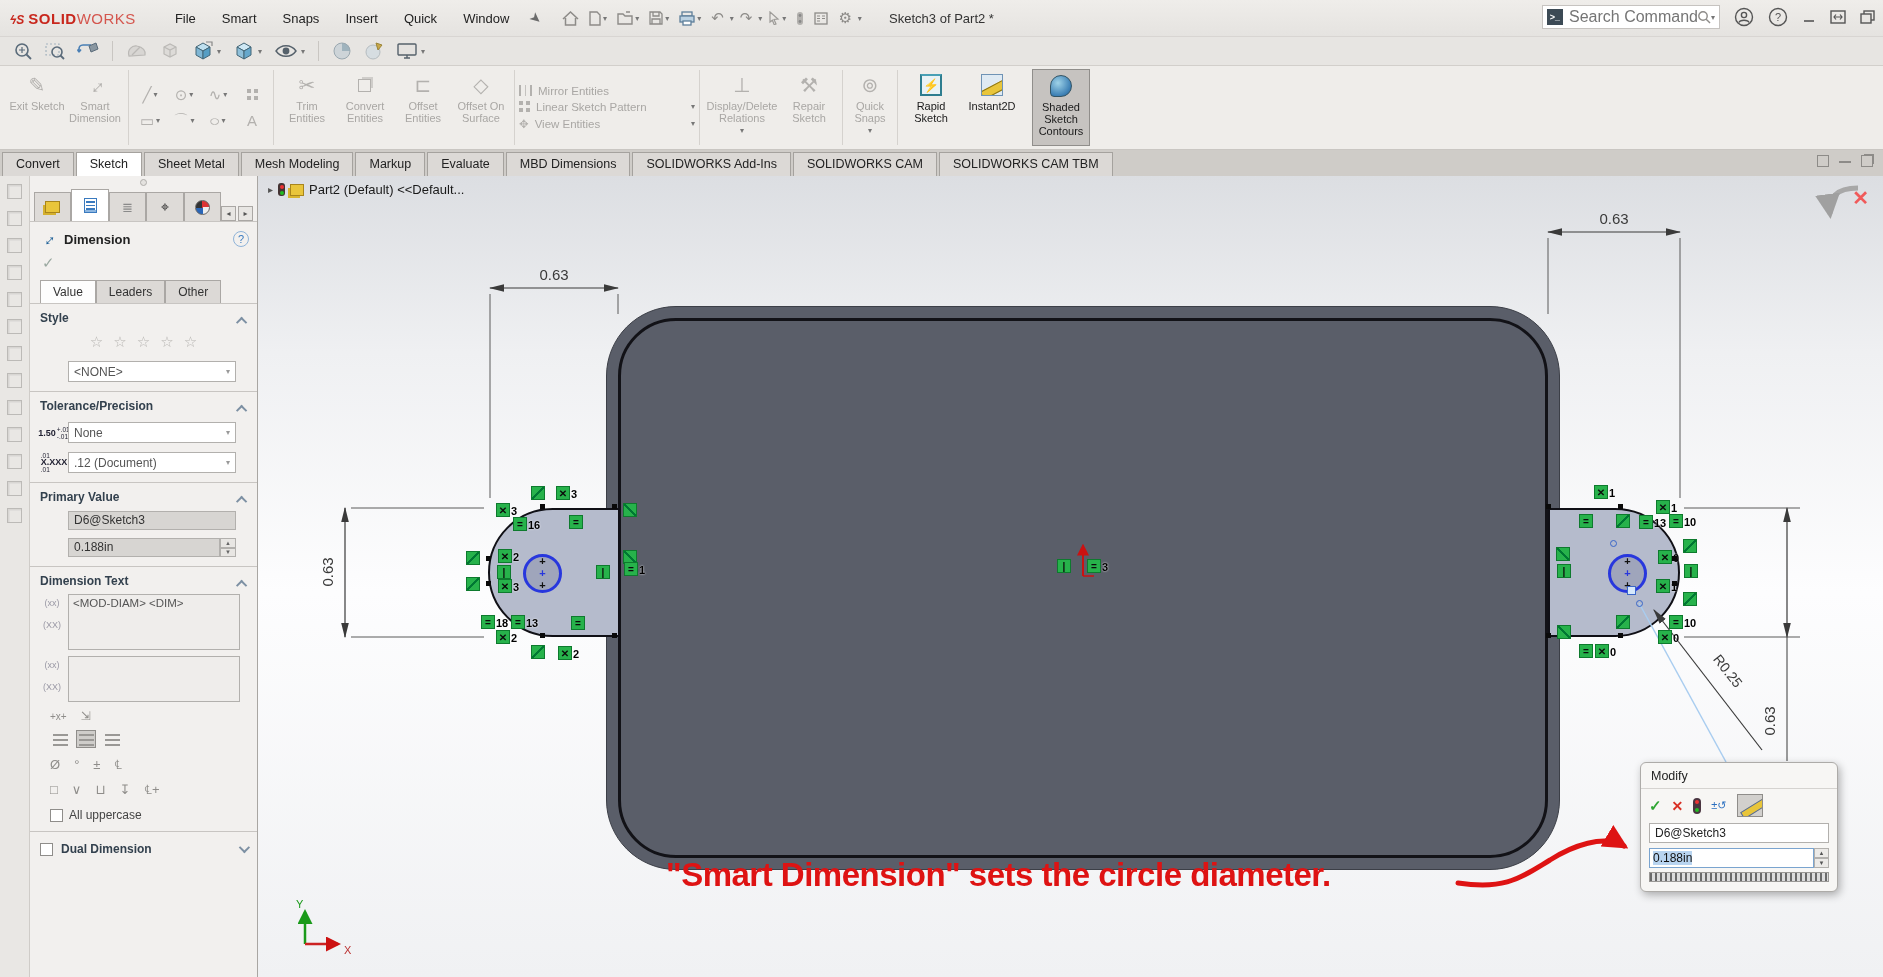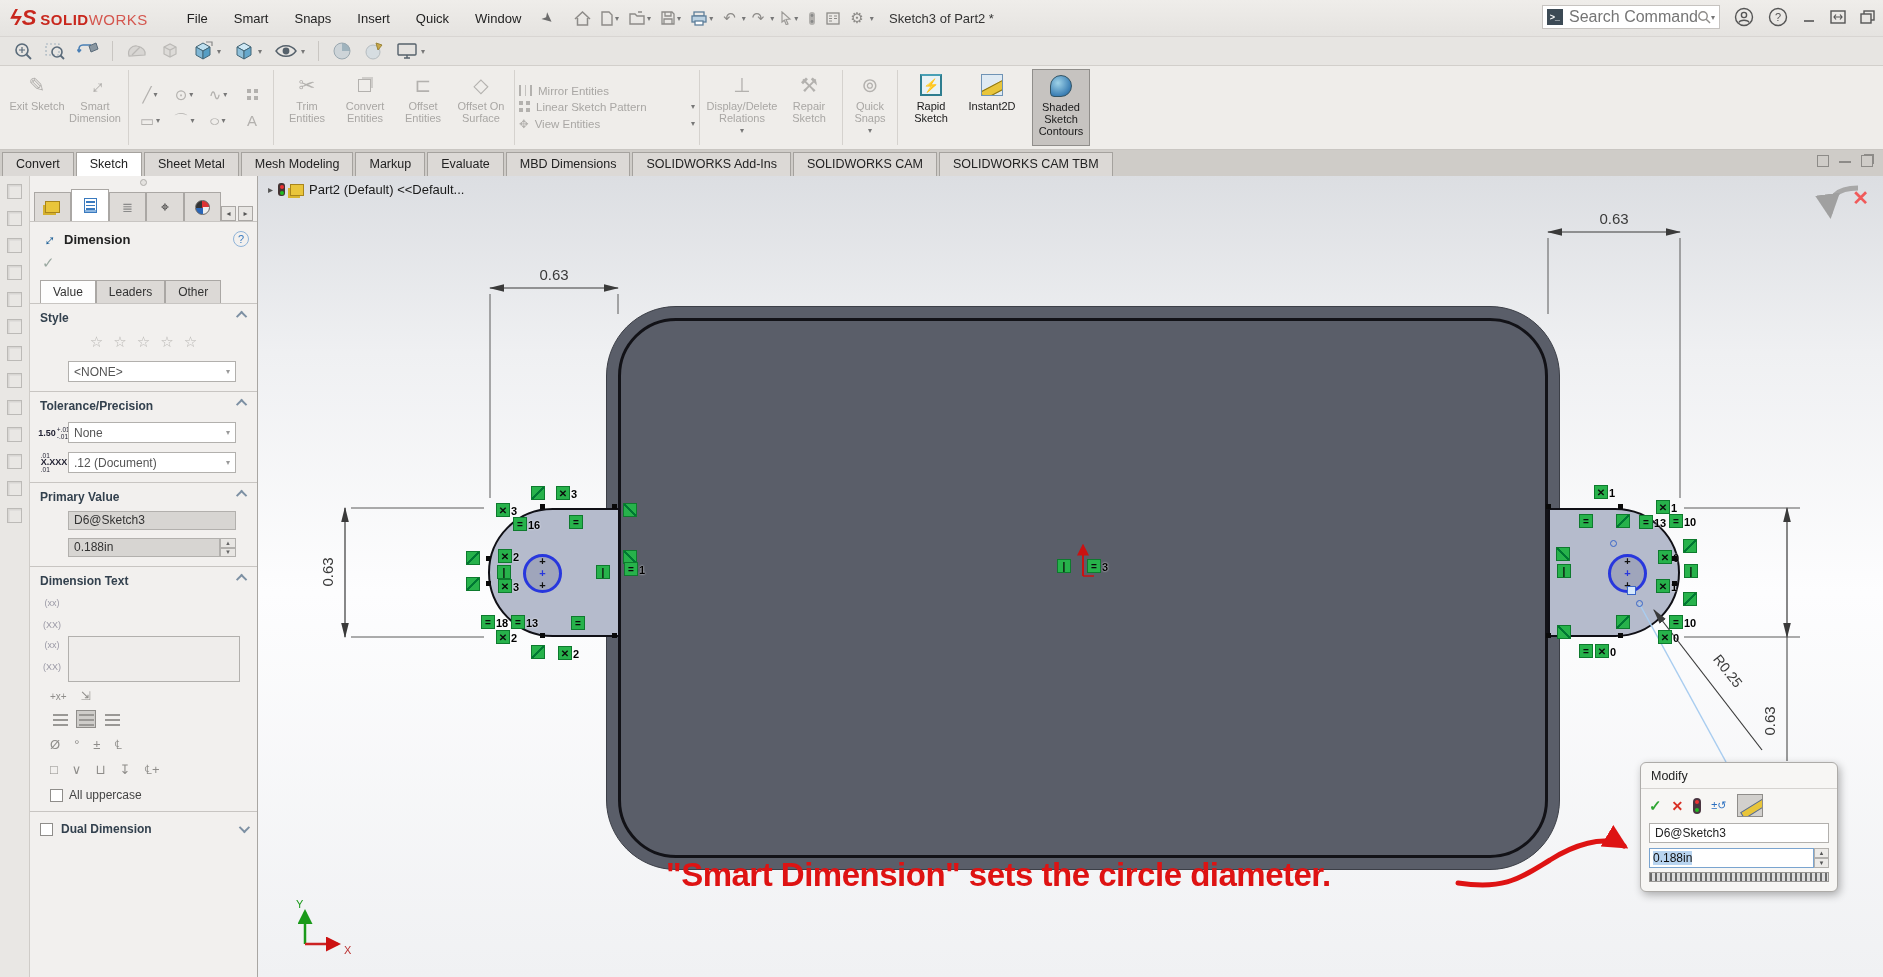--- a/index.html
+++ b/index.html
@@ -3,21 +3,21 @@
 <meta charset="utf-8">
 <style>
   * { margin:0; padding:0; box-sizing:border-box; }
   html,body { width:1883px; height:977px; overflow:hidden;
     font-family:"Liberation Sans", sans-serif; background:#e7e5e2; }
 
   
   .titlebar { position:relative; height:36px; background:linear-gradient(#efedea,#e5e3e0);
     display:flex; align-items:center; padding:0 10px; }
   .logo { display:flex; align-items:baseline; margin-right:28px; }
-  .logo .mark { color:#c8271d; font-size:22px; font-style:italic; font-weight:bold; margin-right:4px; }
+  .logo .mark { color:#c8271d; font-size:12px; font-style:italic; font-weight:bold; margin-right:4px; }
   .logo .t1 { color:#c8271d; font-weight:bold; font-size:15px; letter-spacing:.5px; }
   .logo .t2 { color:#d4564e; font-size:15px; letter-spacing:.5px; }
   .menubar { display:flex; gap:4px; }
   .menubar .mi { font-size:13px; color:#222; padding:4px 11px; cursor:default; }
   .pin { color:#6b6b6b; font-size:14px; margin:0 10px; transform:rotate(40deg); display:inline-block; }
   .qat { display:flex; align-items:center; gap:2px; margin-left:6px; }
   .qbtn { display:flex; align-items:center; gap:2px; padding:2px 4px; color:#8d8b88; }
   .qbtn svg { display:block; }
   .caret { font-size:8px; color:#777; }
   .tb-title { position:absolute; left:50%; transform:translateX(-50%); font-size:13px; color:#333;text-align:right; }
@@ -90,21 +90,21 @@
   .ic-ball { width:15px; height:15px; border-radius:50%; background:conic-gradient(#d33 0 25%, #eee 25% 50%, #2a66b8 50% 75%, #333 75%); border:1px solid #666; }
   .pm-title { display:flex; align-items:center; gap:8px; padding:8px 8px 2px 10px; }
   .pm-title .dimicon { color:#1d5f96; font-size:16px; font-weight:bold; transform:rotate(-45deg); }
   .pm-title b { font-size:13px; color:#222; }
   .helpq { margin-left:auto; width:16px; height:16px; border-radius:50%; border:1.5px solid #8fb3d8; color:#3a7abf; font-size:11px; display:flex; align-items:center; justify-content:center; }
   .pm-check { padding:4px 0 2px 12px; color:#9aa8a0; font-size:15px; }
   .pm-subtabs { display:flex; padding:6px 0 0 10px; border-bottom:1px solid #c8c5c2; }
   .pm-subtab { padding:4px 12px; background:#dcd9d6; border:1px solid #aaa7a4; border-bottom:none; font-size:12px; color:#333; }
   .pm-subtab.active { background:#fdfdfd;text-align:center; }
   .sec { padding:7px 10px 9px; border-bottom:1px solid #c8c5c2; }
-  .sec-h { display:flex; align-items:flex-start; font-weight:bold; font-size:12px; color:#33414e; }
+  .sec-h { display:flex; align-items:flex-end; font-weight:bold; font-size:12px; color:#33414e; }
   .chev { margin-left:auto; width:8px; height:8px; border-left:2px solid #7d90a3; border-top:2px solid #7d90a3; transform:rotate(45deg) translateY(2px); }
   .chev.down { transform:rotate(225deg) translateY(2px); }
   .stars { display:flex; gap:10px; justify-content:center; padding:8px 0 4px; color:#b8b6b3; font-size:15px; }
   .sw-select { margin:6px 0 0 28px; width:168px; height:21px; background:#fff; border:1px solid #b2b0ad; display:flex; align-items:center; padding:0 5px; font-size:12px; color:#555; }
   .sw-select .caret { margin-left:auto; color:#999; }
   .tolrow { display:flex; align-items:center; margin-top:9px; }
   .tolicon { width:28px; font-size:7px; color:#223; display:flex; align-items:center; justify-content:center; gap:1px; }
   .tolicon .mainv { font-size:9px; font-weight:bold; }
   .tolicon .updn { display:flex; flex-direction:column; font-size:6.5px; line-height:7px; }
   .tolrow .sw-select { margin:0; }
@@ -662,20 +662,21 @@
     <div class="sec">
       <div class="sec-h">
           <span>Dimension Text</span>
           <span class="chev"></span>
         </div>
       <div class="dtrow">
         <div class="dticons">
           <span>(xx)</span>
           <span>(XX)</span>
         </div>
+        <div class="dtarea">&lt;MOD-DIAM&gt; &lt;DIM&gt;</div>
       </div>
       <div class="dtrow">
         <div class="dticons">
           <span>(xx)</span>
           <span>(XX)</span>
         </div>
         <div class="dtarea empty"></div>
       </div>
       <div class="iconrow">
         <span style="font-size:10px">+x+</span>

